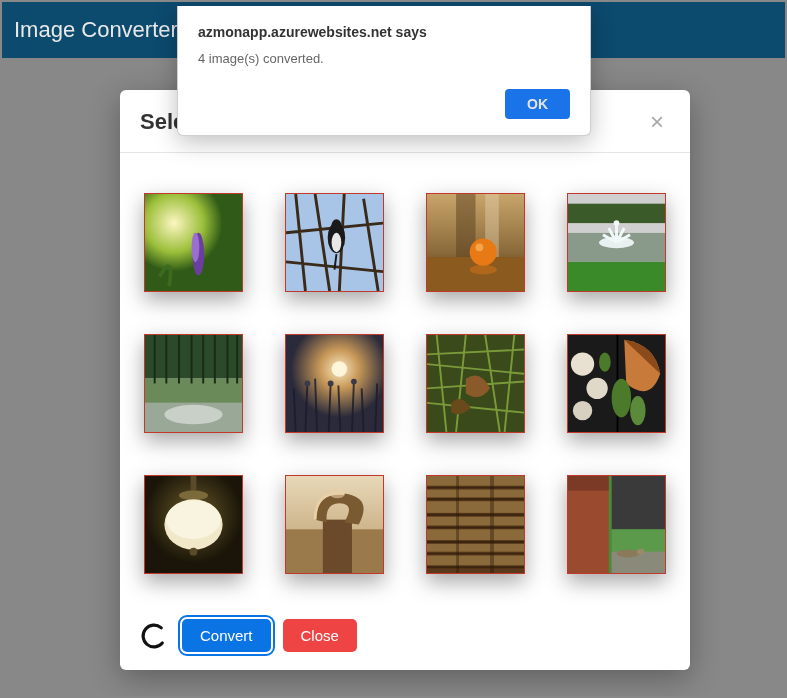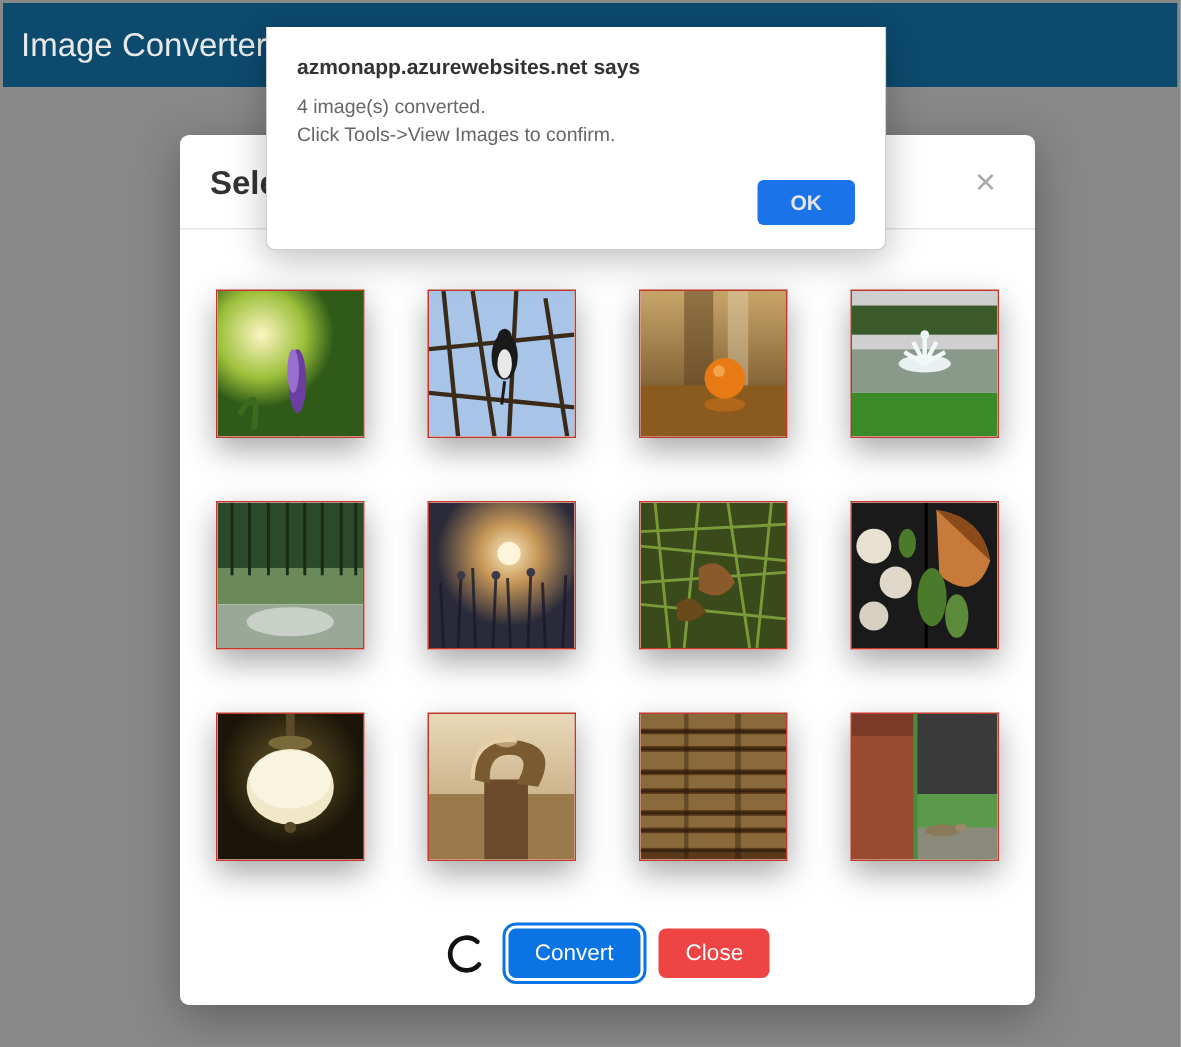--- a/index.html
+++ b/index.html
@@ -71,21 +71,21 @@
       box-shadow: 0 8px 20px rgba(0,0,0,0.35);
       position: relative;
       overflow: hidden;
       cursor: pointer;
     }
     .thumb svg { width: 100%; height: 100%; display: block; }
     .modal-footer {
       padding: 14px 20px 18px 20px;
       display: flex;
       align-items: center;
-      justify-content: center;
+      justify-content: flex-start;
       gap: 12px;
     }
     .spinner {
       width: 28px;
       height: 28px;
       position: relative;
       margin-right: 2px;
     }
     .spinner svg { width: 100%; height: 100%; }
     .btn {
@@ -100,21 +100,21 @@
       background: #0b74e5;
       outline: 2px solid #0b74e5;
       outline-offset: 2px;
     }
     .btn-secondary {
       background: #ef4444;
     }
     
     .alert {
       position: absolute;
-      top: 16px;
+      top: 4px;
       left: 175px;
       width: 414px;
       background: #fff;
       border-radius: 0 0 6px 6px;
       border: 1px solid #cfcfcf;
       border-top: none;
       box-shadow: 0 6px 24px rgba(0,0,0,0.25);
       padding: 18px 20px 16px 20px;
       z-index: 100;
     }
@@ -365,18 +365,17 @@
     </div>
     <button class="btn btn-primary">Convert</button>
     <button class="btn btn-secondary">Close</button>
   </div>
 </div>
 
 <div class="alert">
   <div class="alert-title">azmonapp.azurewebsites.net says</div>
   <div class="alert-body">
     <div>4 image(s) converted.</div>
-    <div>Click Tools-&gt;View Images to confirm.</div>
   </div>
   <div class="alert-actions">
     <button class="alert-ok">OK</button>
   </div>
 </div>
 
 </body></html>

